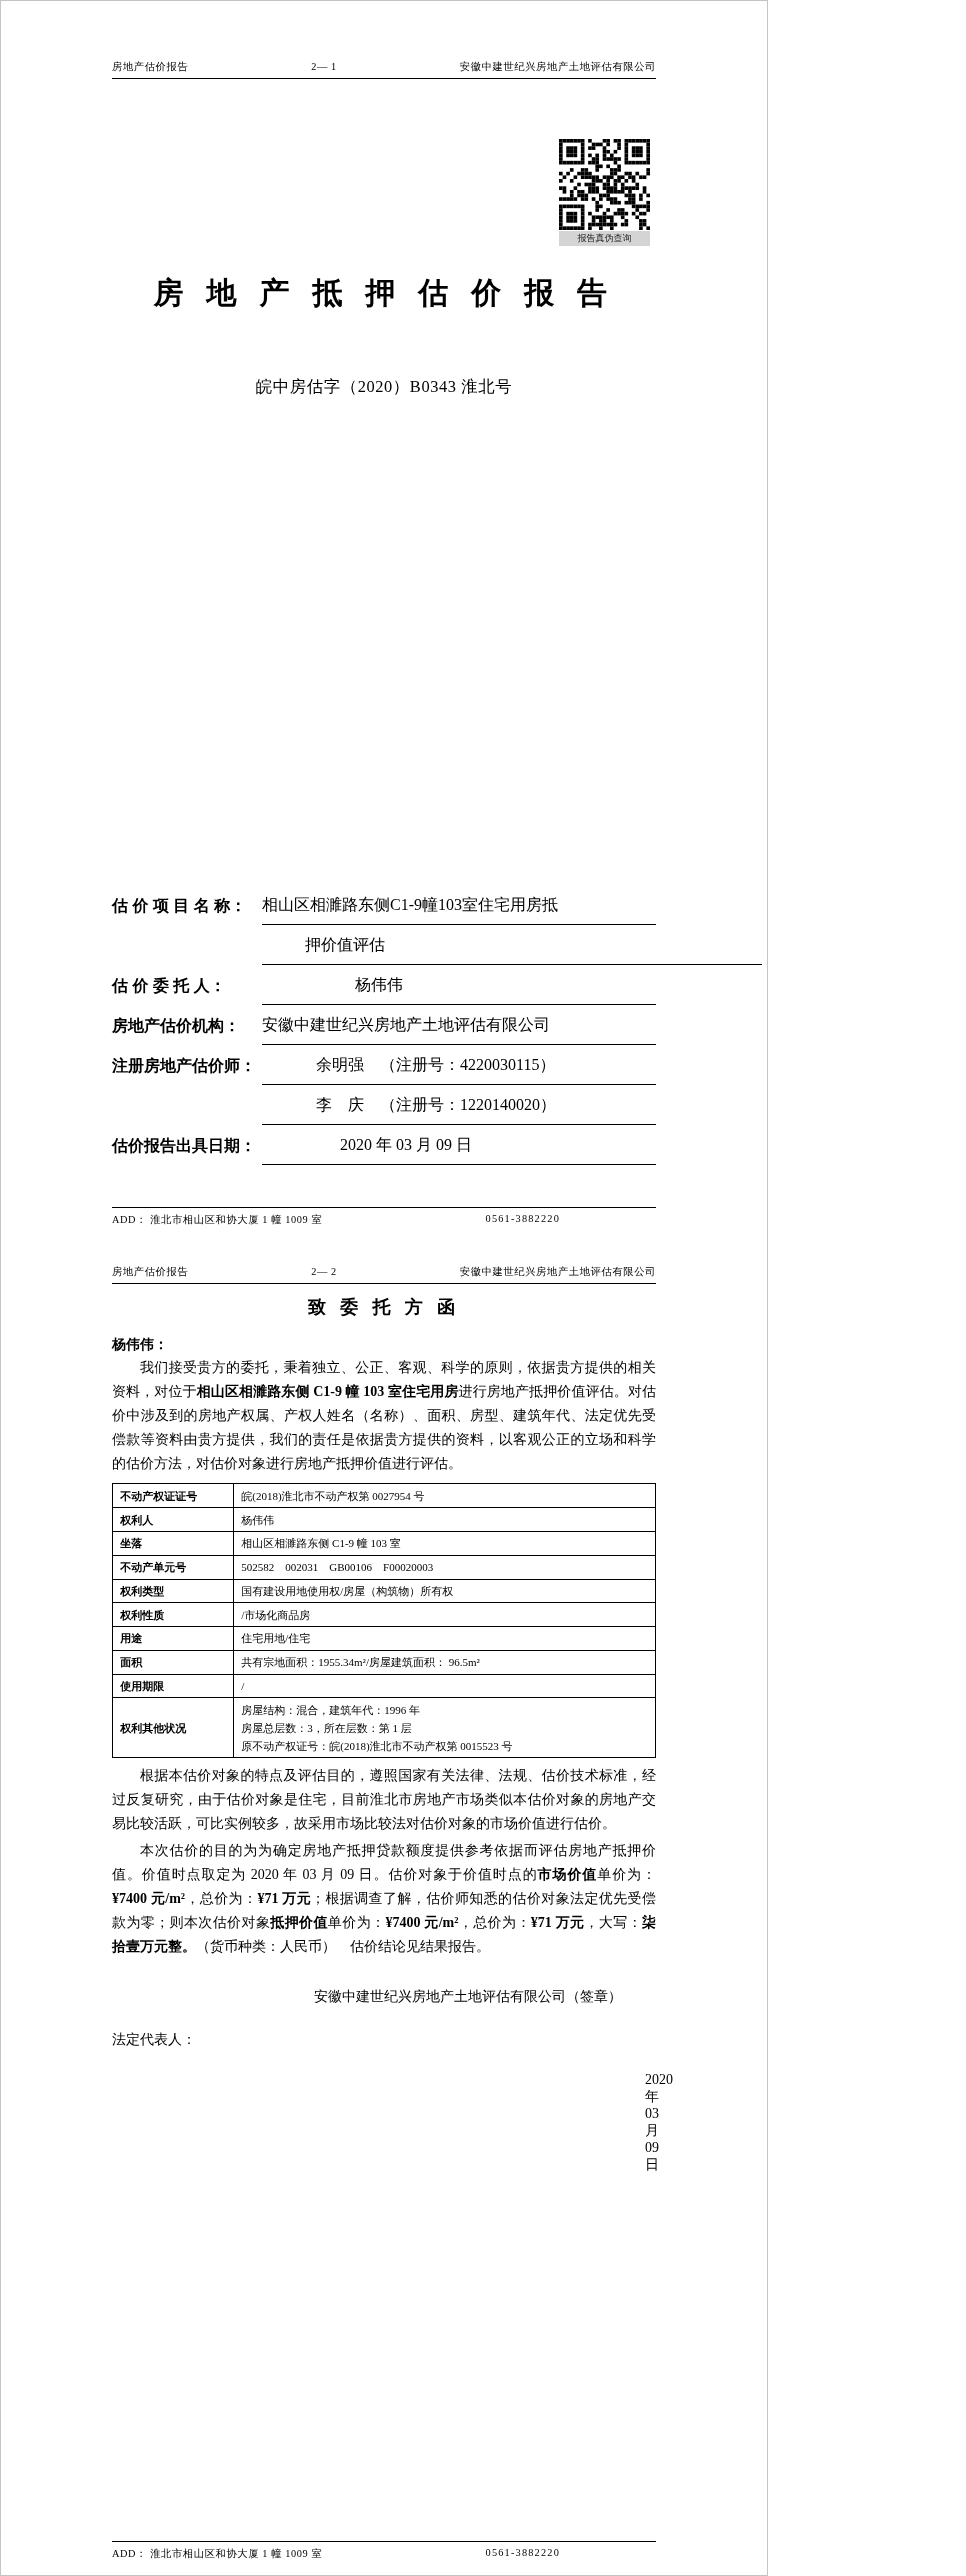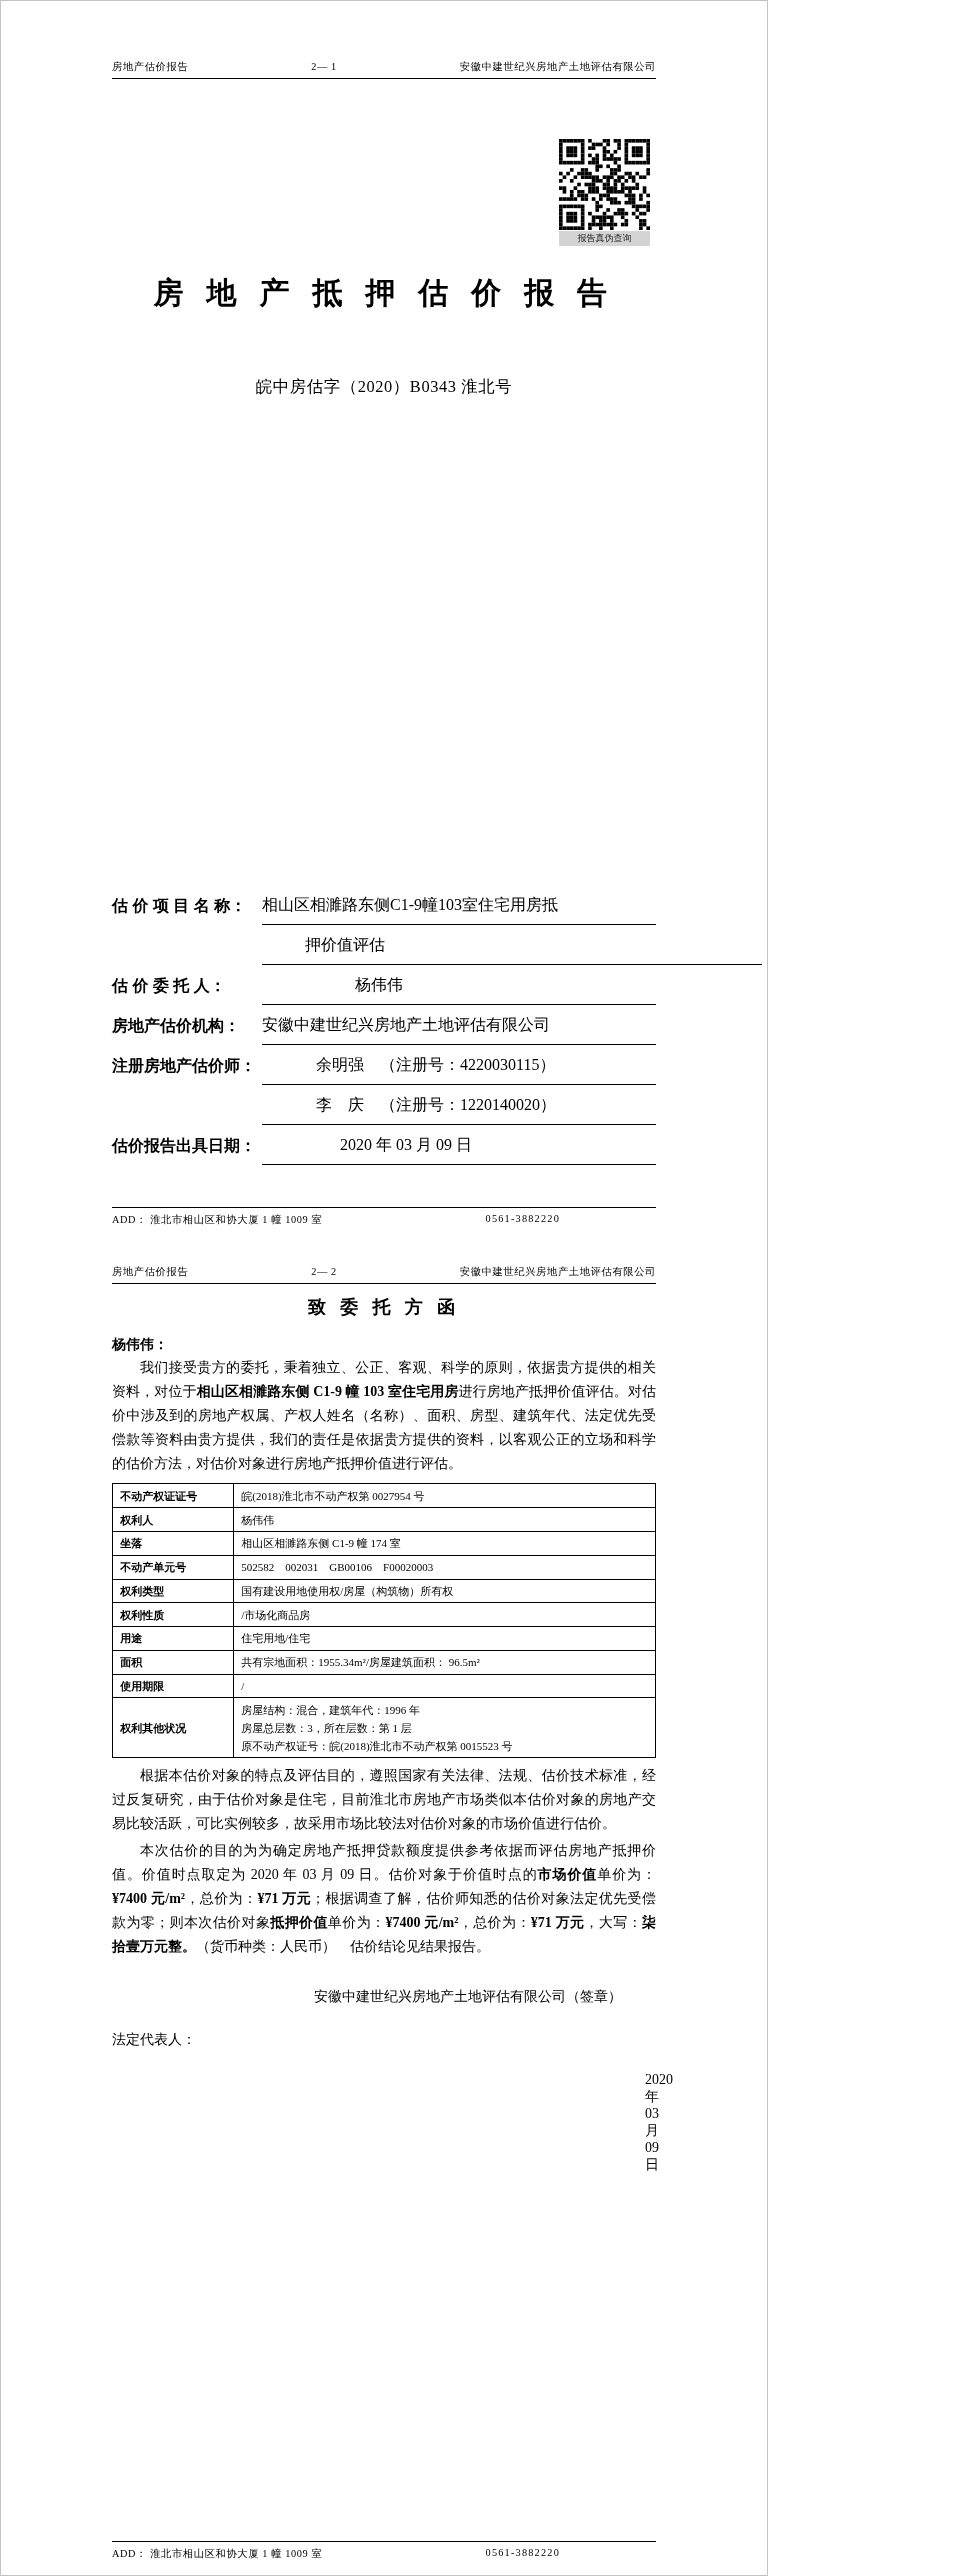--- a/index.html
+++ b/index.html
@@ -479,21 +479,21 @@
         <tr>
           <td class="tl">不动产权证证号</td>
           <td class="tv">皖(2018)淮北市不动产权第 0027954 号</td>
         </tr>
         <tr>
           <td class="tl">权利人</td>
           <td class="tv">杨伟伟</td>
         </tr>
         <tr>
           <td class="tl">坐落</td>
-          <td class="tv">相山区相濉路东侧 C1-9 幢 174 室</td>
+          <td class="tv">相山区相濉路东侧 C1-9 幢 103 室</td>
         </tr>
         <tr>
           <td class="tl">不动产单元号</td>
           <td class="tv">502582　002031　GB00106　F00020003</td>
         </tr>
         <tr>
           <td class="tl">权利类型</td>
           <td class="tv">国有建设用地使用权/房屋（构筑物）所有权</td>
         </tr>
         <tr>

